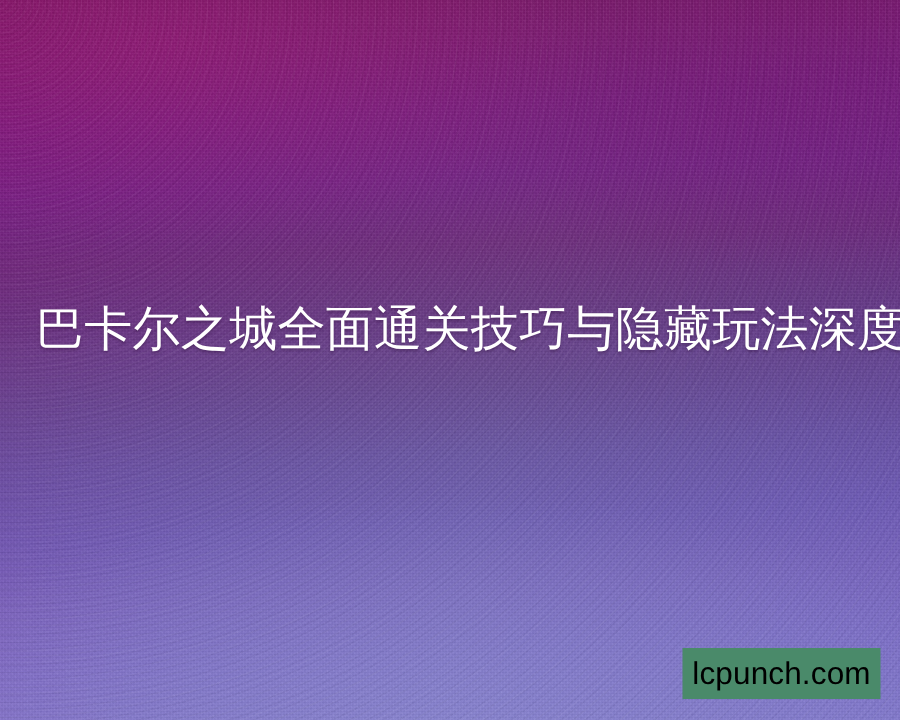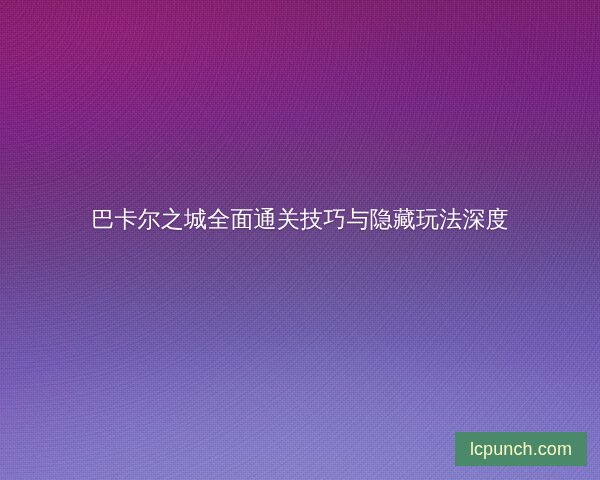--- a/index.html
+++ b/index.html
@@ -90,21 +90,21 @@
     position: absolute;
     left: 0;
     right: 0;
     top: 200px;
     padding: 0 24px;
     text-align: center;
   }
 
   .title-line {
     color: #ffffff;
-    font-size: 23px;
+    font-size: 32px;
     line-height: 39px;
     font-weight: 400;
     letter-spacing: 0.2px;
     white-space: nowrap;
     text-shadow: 0 1px 2px rgba(40, 10, 50, 0.35);
   }
 
   
   .watermark {
     position: absolute;
@@ -112,22 +112,22 @@
     top: 432px;
     width: 132px;
     height: 34px;
     background: #4a8a6a;
     display: flex;
     align-items: center;
     justify-content: center;
   }
 
   .watermark-text {
-    color: #fef9c3;
-    font-size: 18px;
+    color: #000000;
+    font-size: 21px;
     line-height: 1;
     font-weight: 400;
     letter-spacing: 0.1px;
     font-family: "Liberation Sans", "DejaVu Sans", sans-serif;
   }
 </style>
 </head>
 <body>
 
 <div id="stage">

